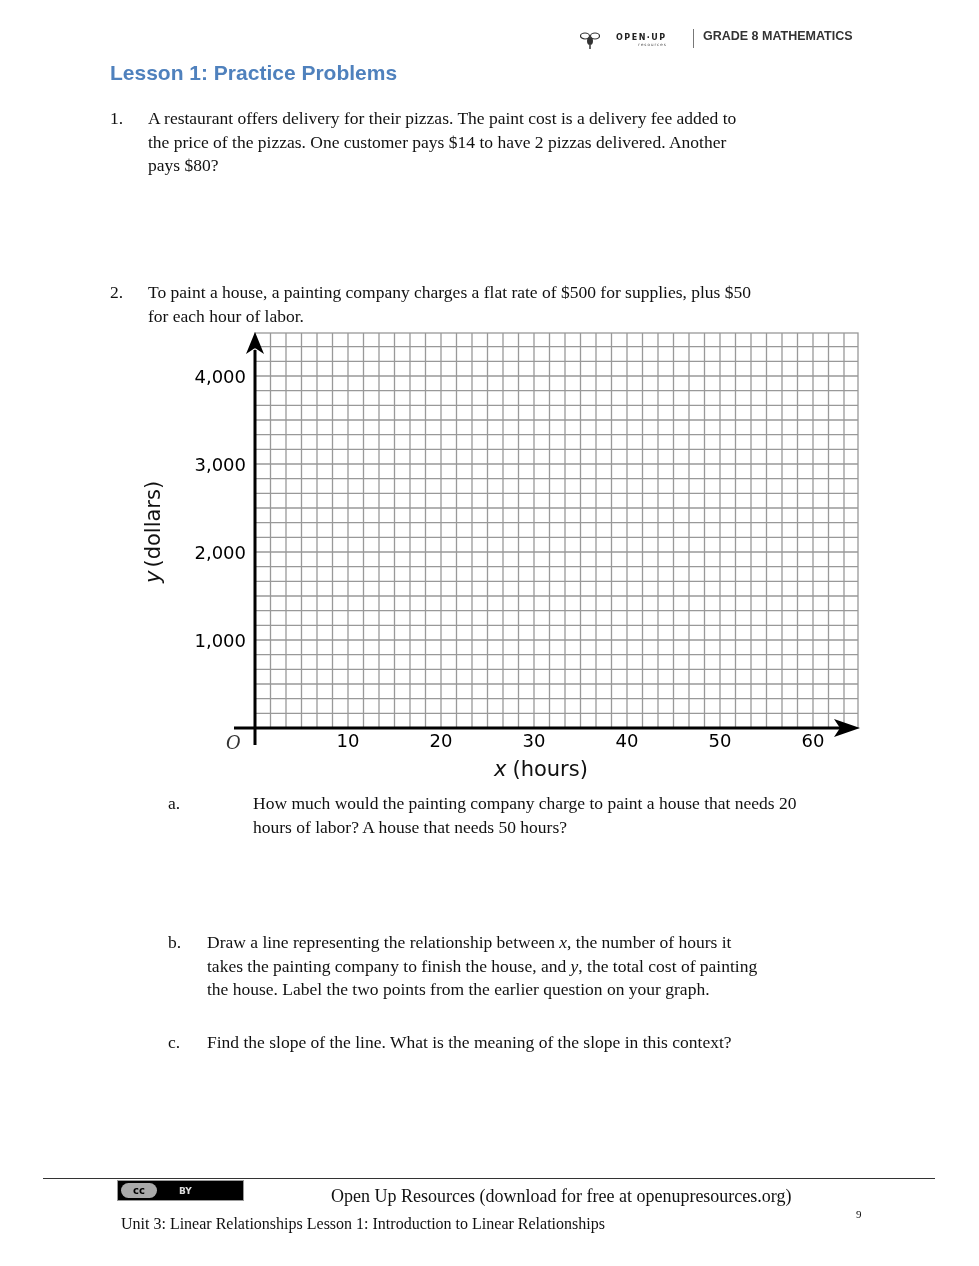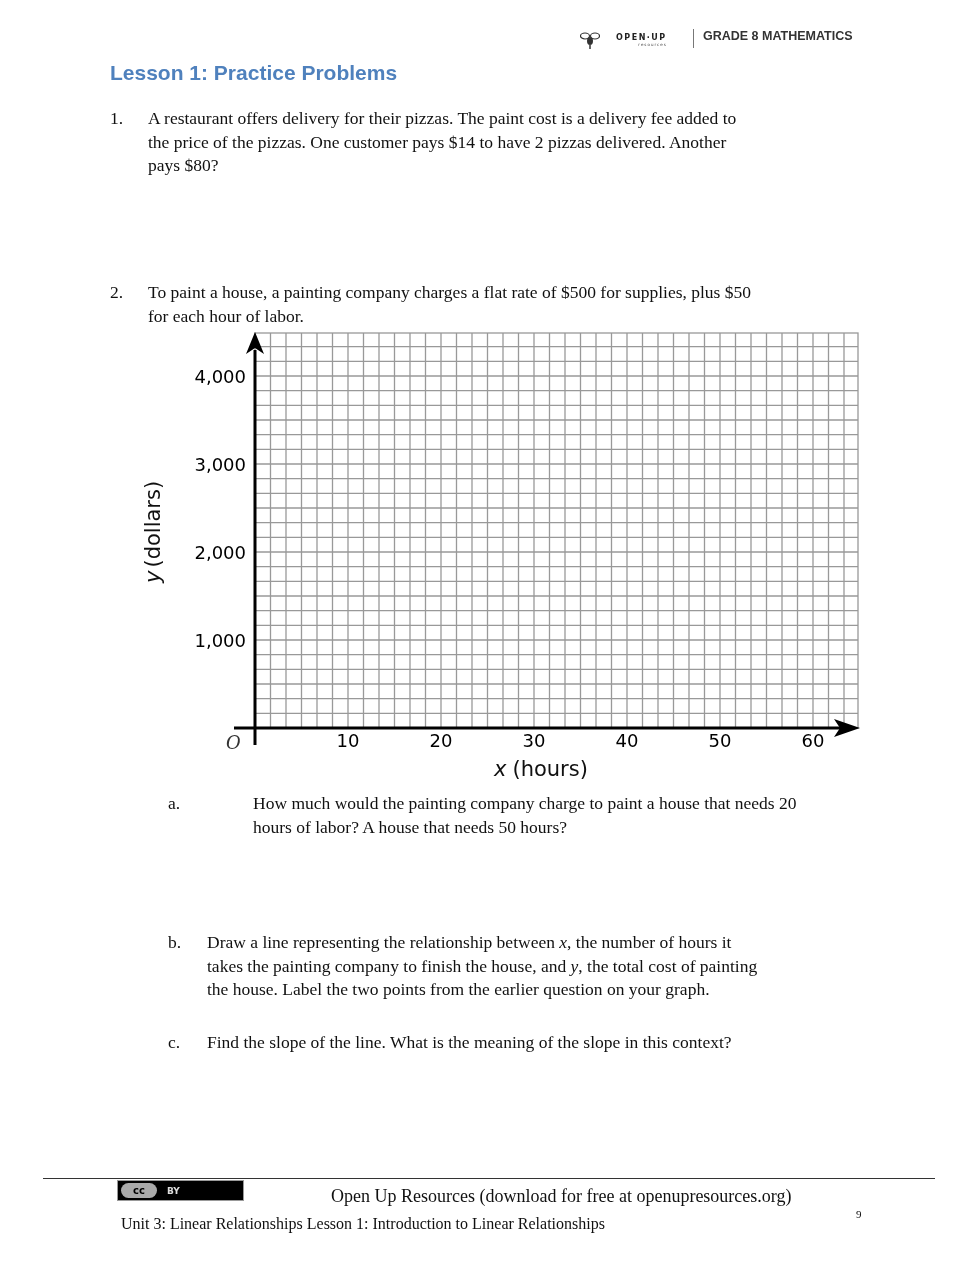--- a/index.html
+++ b/index.html
@@ -11,21 +11,21 @@
   .hdr-sep { left:693px; top:29px; width:1px; height:19px; background:#777; }
   .hdr-grade { left:703px; top:29px; font-family:"Liberation Sans", sans-serif; font-weight:bold; font-size:12.5px; color:#333; }
   .title { left:110px; top:61px; font-family:"Liberation Sans", sans-serif; font-weight:bold; font-size:21px; color:#4f81bd; }
   .num { font-size:17.5px; line-height:23.5px; }
   .para { font-size:17.5px; line-height:23.5px; }
   .xvar { font-style:italic; }
   .tick { font-family:"DejaVu Sans", sans-serif; font-size:18px; color:#111; }
   .footer-rule { left:43px; top:1178px; width:892px; height:1px; background:#333; }
   .cc { left:117px; top:1180px; width:127px; height:21px; background:#000; border:1px solid #999; box-sizing:border-box; display:flex; align-items:center; }
   .cc-badge { margin-left:3px; width:36px; height:15px; background:#aaa; border-radius:8px; font-family:"DejaVu Sans", sans-serif; font-weight:bold; font-size:10px; color:#000; display:flex; align-items:center; justify-content:center; }
-  .cc-by { margin-left:10px; font-family:"DejaVu Sans", sans-serif; font-weight:bold; font-size:9px; color:#ddd; }
+  .cc-by { margin-left:22px; font-family:"DejaVu Sans", sans-serif; font-weight:bold; font-size:9px; color:#ddd; }
   .footer-main { left:331px; top:1186px; font-size:18px; }
   .footer-unit { left:121px; top:1215px; font-size:16px; }
   .page-num { left:856px; top:1208px; font-size:11px; }
 </style>
 </head>
 <body>
 
 <div class="abs hdr-logo">
   <svg width="20" height="22" viewBox="0 0 20 22">
     <ellipse cx="5" cy="7" rx="4.5" ry="3" fill="none" stroke="#333" stroke-width="1.2"></ellipse>

